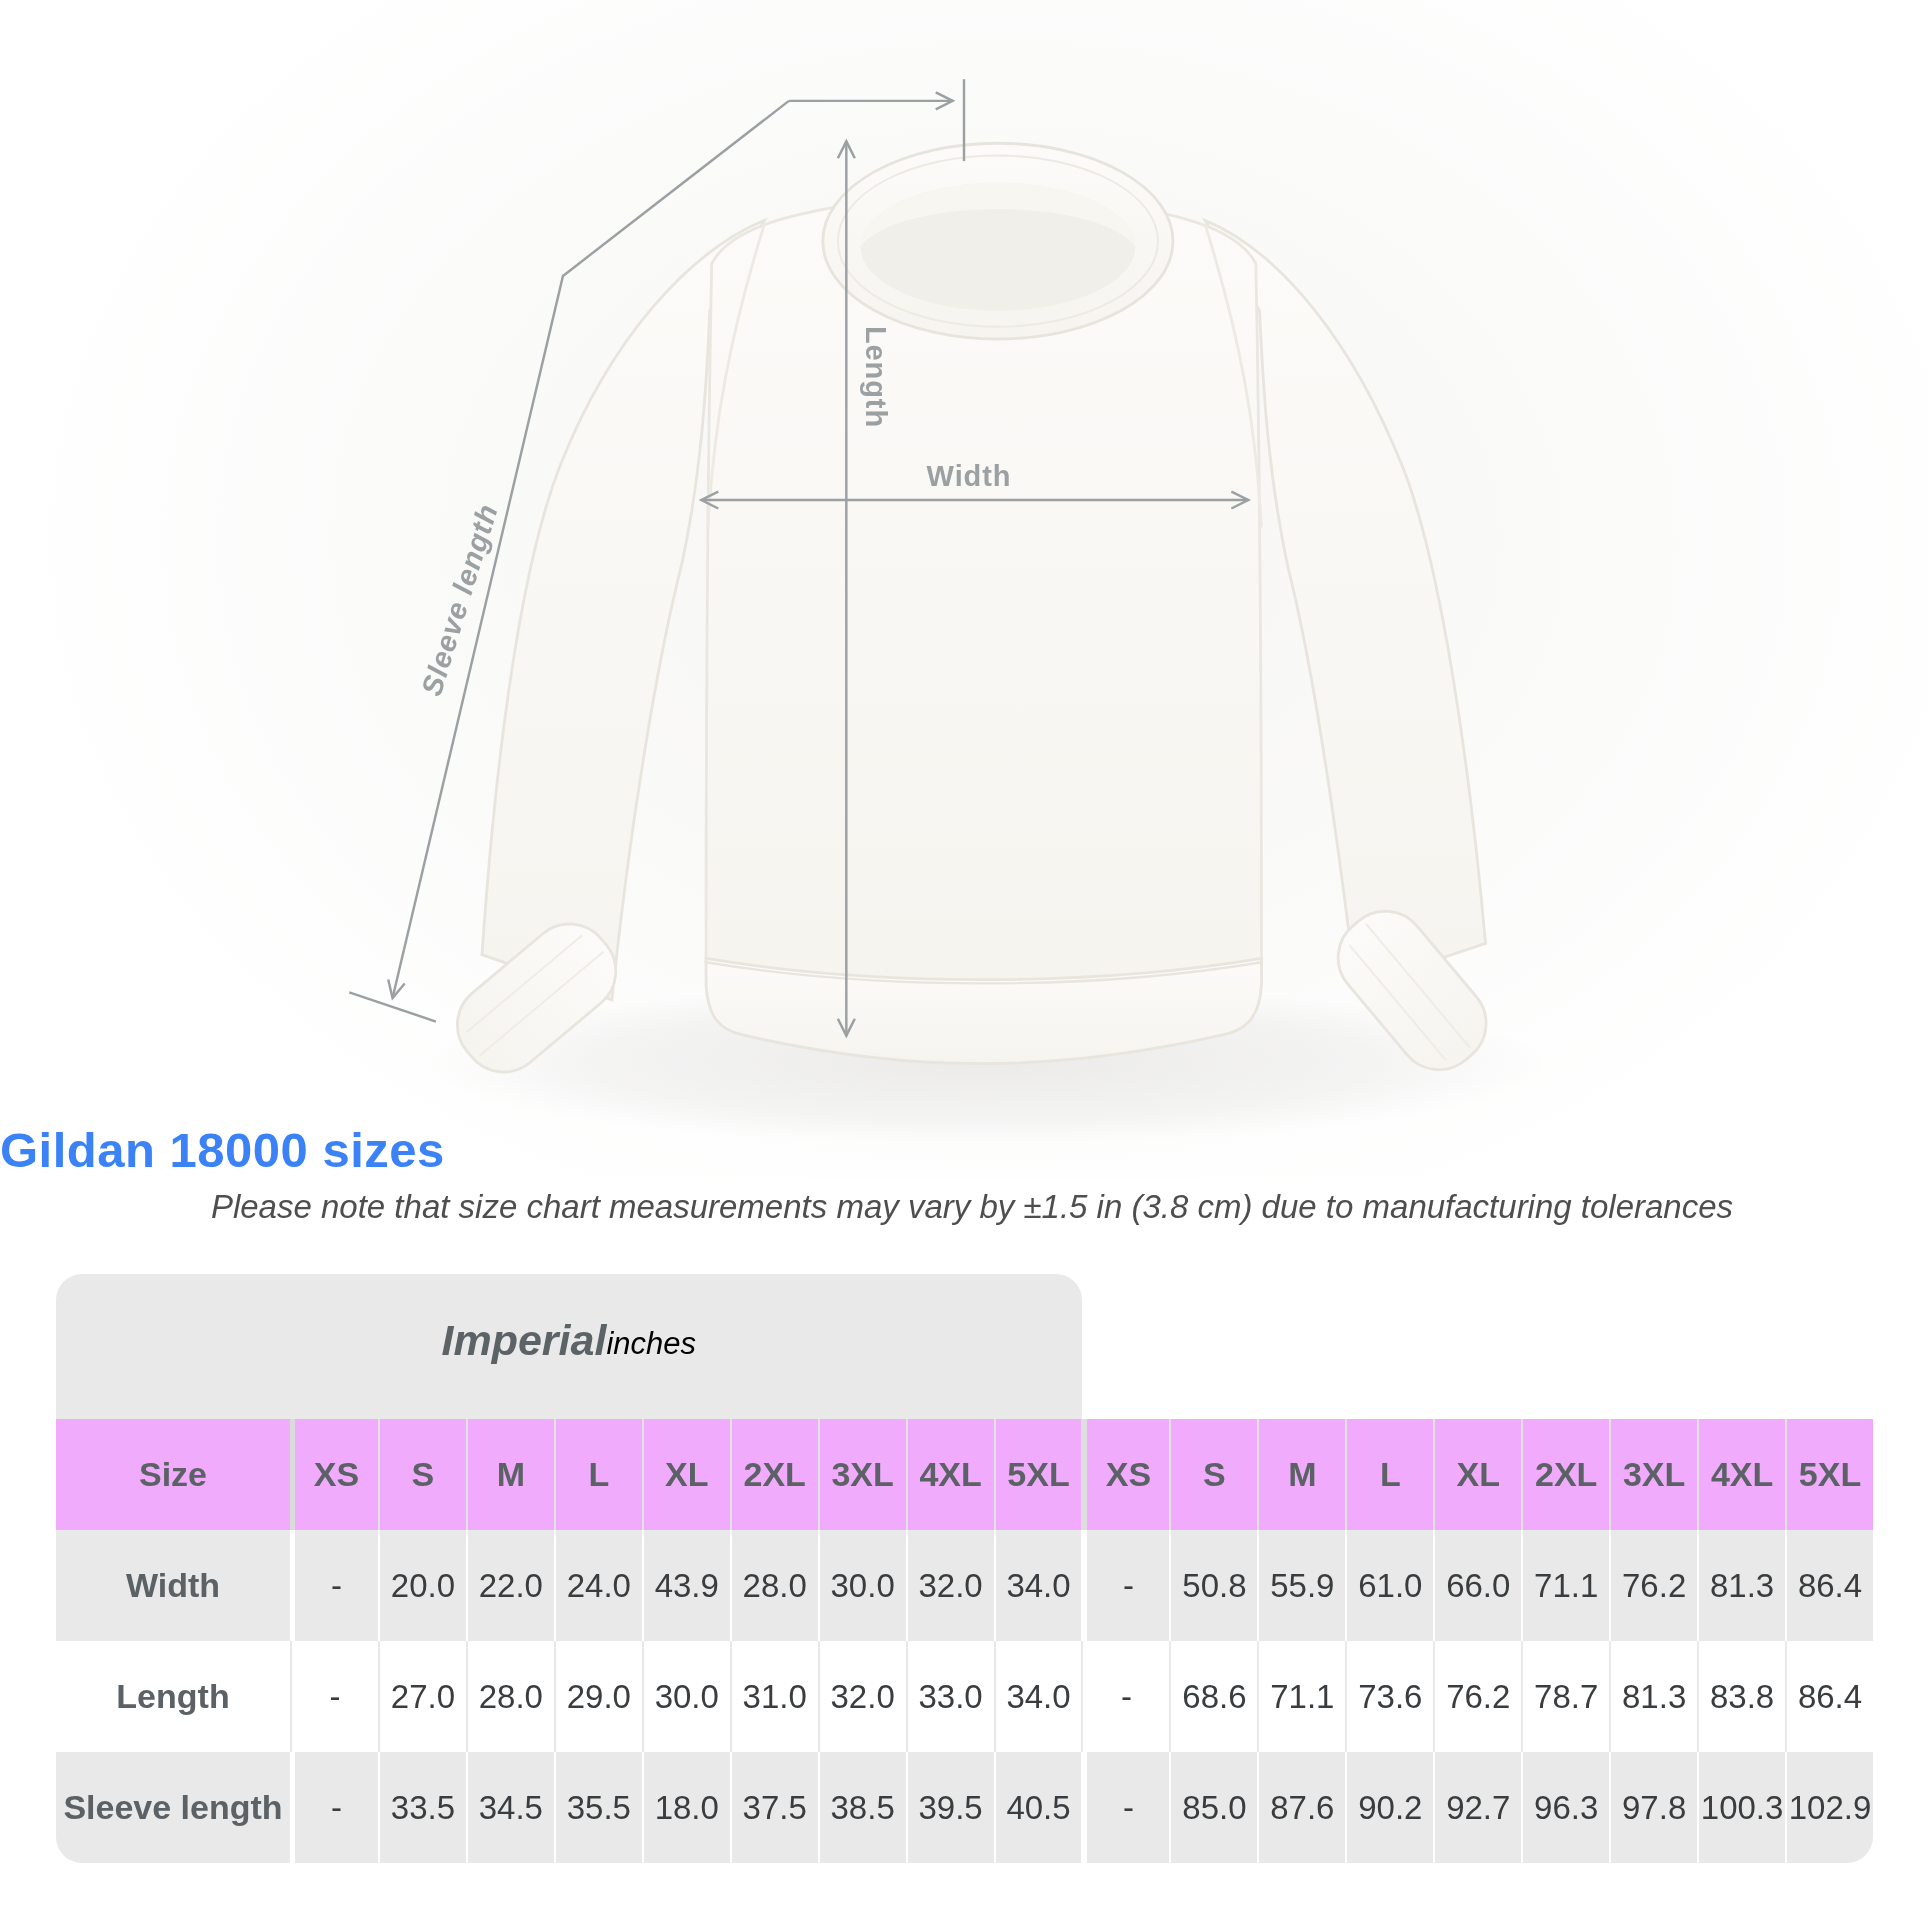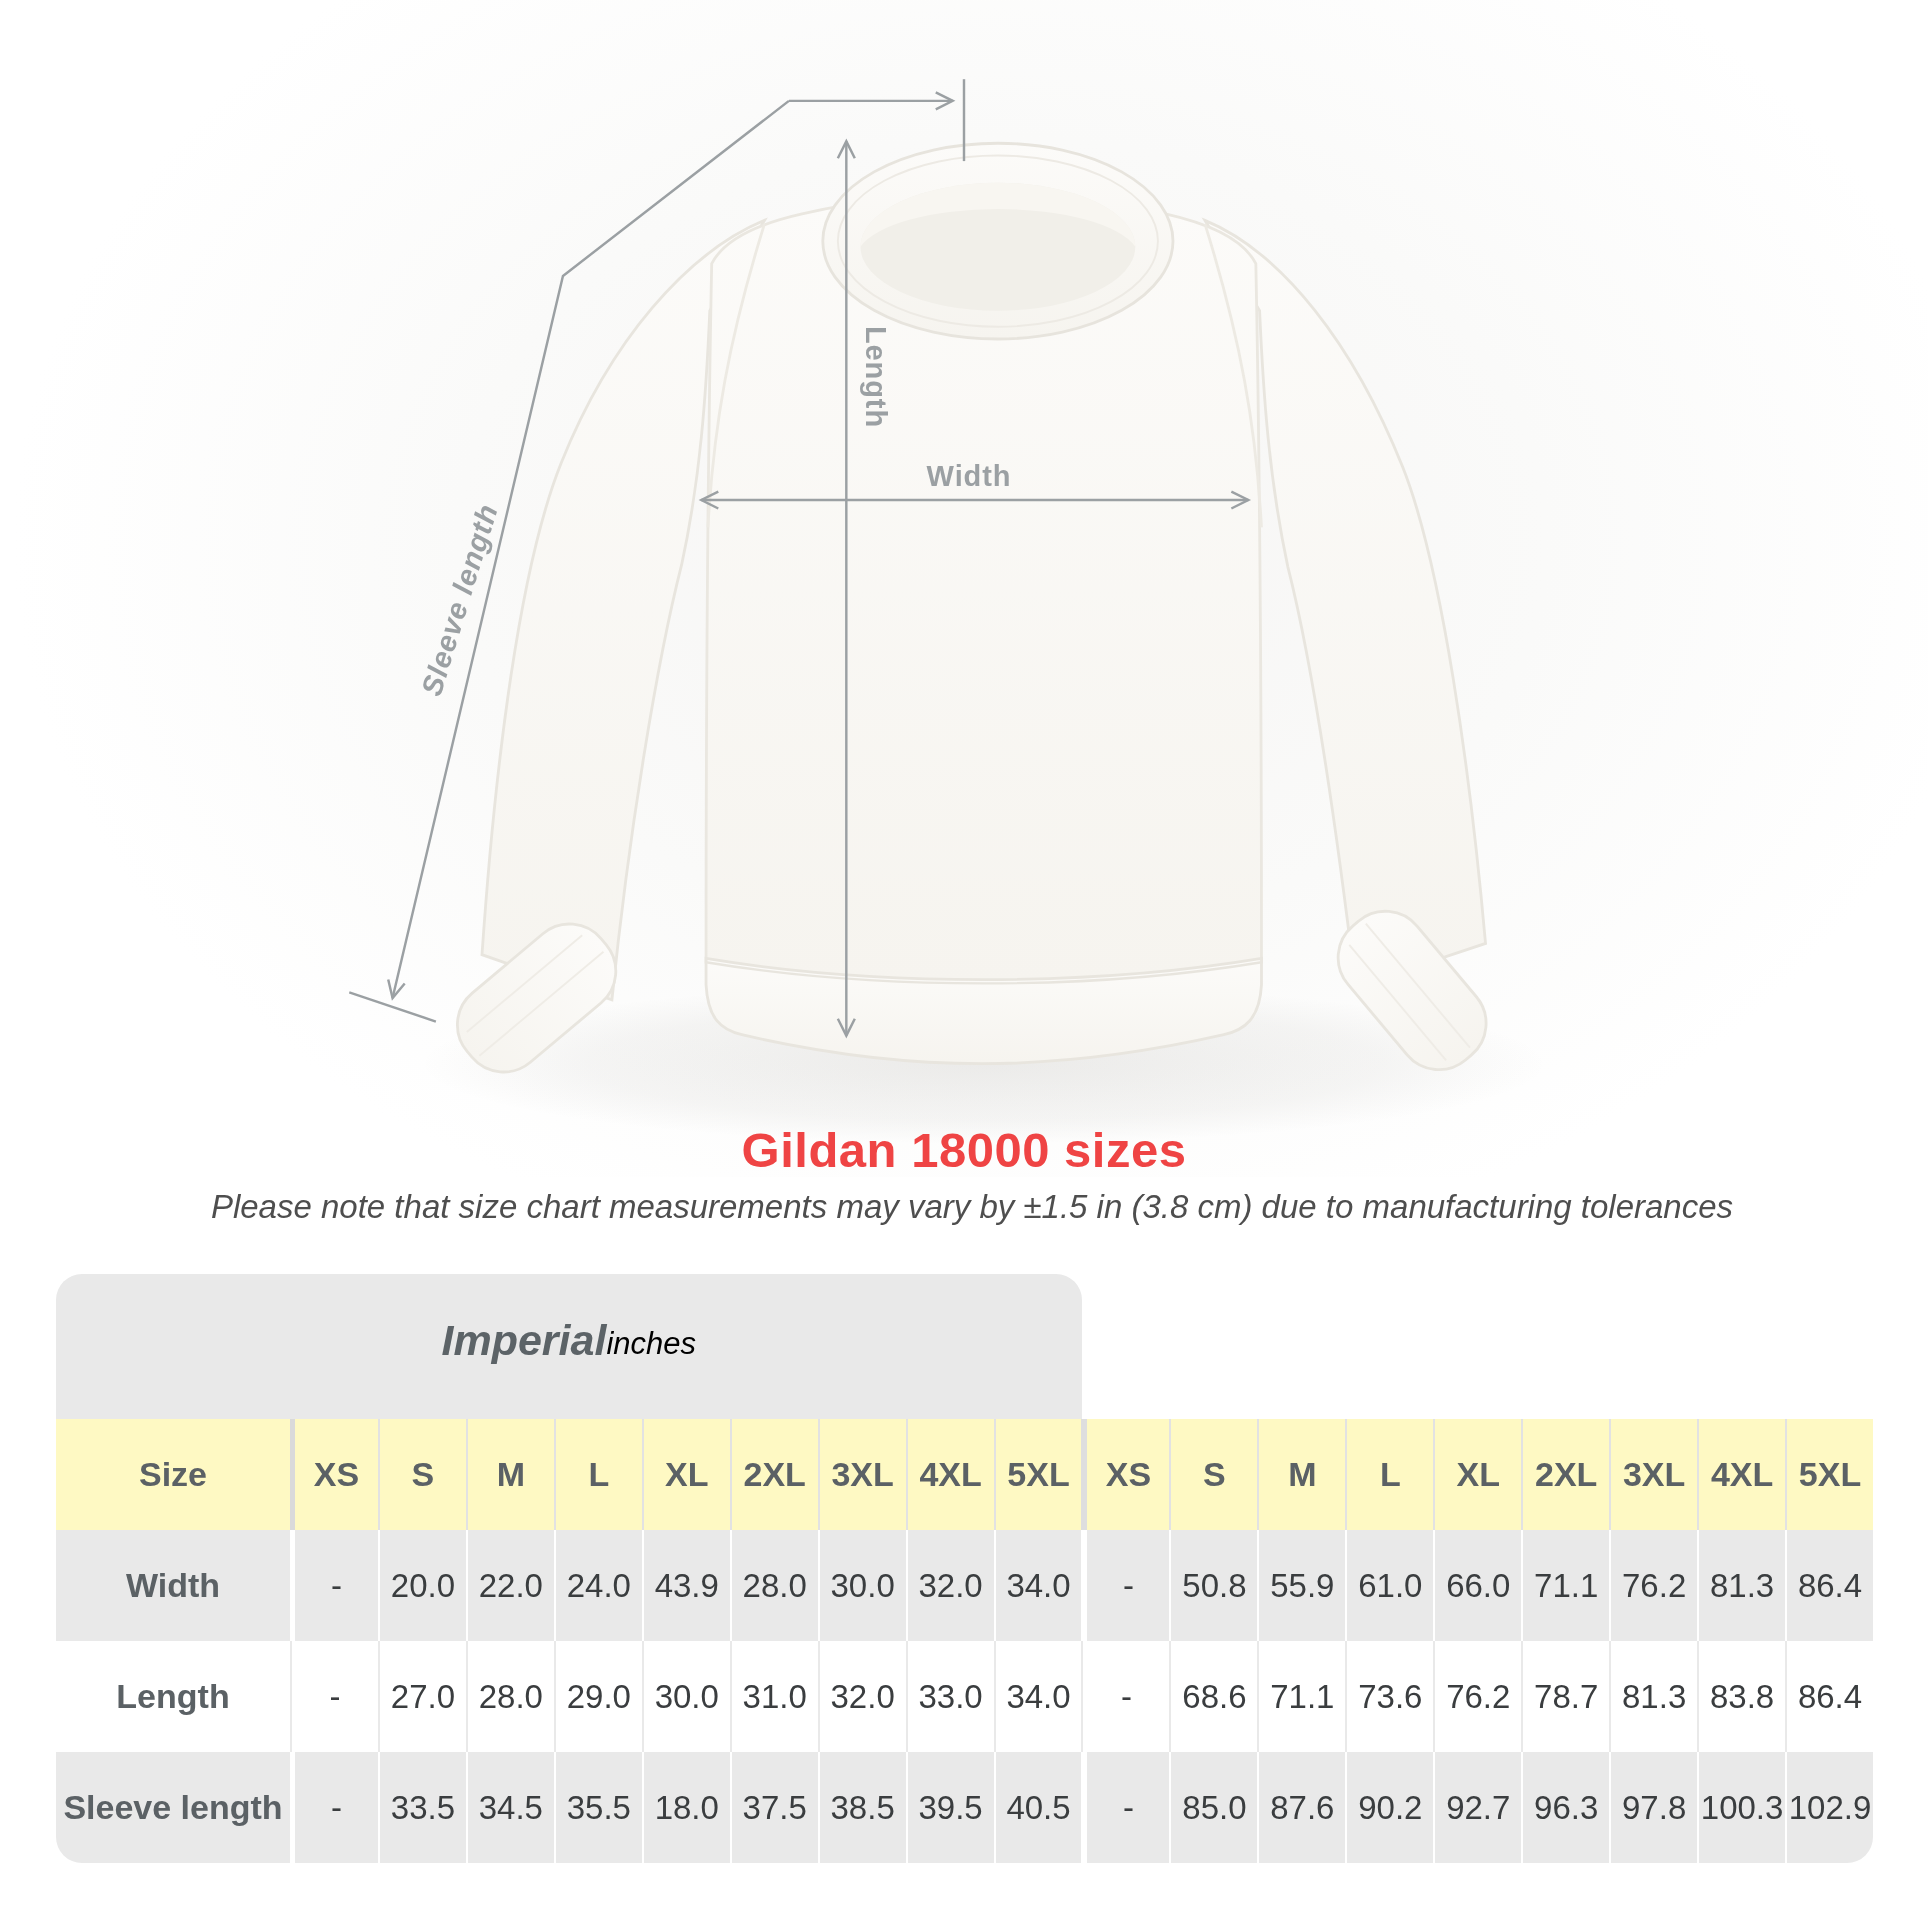--- a/index.html
+++ b/index.html
@@ -15,41 +15,41 @@
   }
   .fig-svg{position:absolute;left:0;top:0;}
   .fig-label{
     position:absolute;color:#9ba0a3;font-weight:bold;font-size:29px;letter-spacing:0.9px;
     transform:translate(-50%,-50%);white-space:nowrap;
   }
   .fig-label.rot90{transform:translate(-50%,-50%) rotate(90deg);}
   .fig-label.rotsleeve{transform:translate(-50%,-50%) rotate(-73deg);font-style:italic;}
   
   .chart-title{
-    position:absolute;left:0;top:1122px;width:1928px;text-align:center;
-    font-size:49px;font-weight:bold;color:#ef4444;letter-spacing:0.5px;
+    position:absolute;left:0;top:1122px;width:1928px;text-align:left;
+    font-size:49px;font-weight:bold;color:#3b82f6;letter-spacing:0.5px;
   }
   .chart-note{
     position:absolute;left:0;top:1188px;width:1928px;text-align:center;
     font-size:33px;font-style:italic;color:#4e4e4e;padding-left:8px;
   }
   
   .tbl{position:absolute;left:56px;top:1274px;width:1817px;}
   .band,.hrow,.drow{display:grid;grid-template-columns:234px repeat(18,1fr);}
   .band{height:145px;}
   .band .panel{
     background:#e9e9e9;border-radius:26px 26px 0 0;
     display:flex;flex-direction:row;align-items:center;justify-content:center;
     padding-bottom:13px;
   }
   .panel.imperial{grid-column:1/11;}
   .panel.metric{grid-column:11/20;border-left:7.5px solid #ffffff;}
   .unit-name{font-size:43px;font-weight:bold;font-style:italic;color:#5c6367;}
   .unit-sub{font-size:31px;font-style:italic;color:#000000;margin-top:7.5px;}
-  .hrow{height:111px;background:#fef9c3;}
+  .hrow{height:111px;background:#f0abfc;}
   .drow{height:111px;}
   .drow.gray{background:#e9e9e9;}
   .drow.white{background:#ffffff;}
   .drow.last{border-radius:0 0 26px 26px;}
   .drow.last .c:first-child{border-radius:0 0 0 26px;}
   .drow.last .c:last-child{border-radius:0 0 26px 0;}
   .c{display:flex;align-items:center;justify-content:center;overflow:hidden;}
   .hrow .c + .c{border-left:2.8px solid #e2e2e2;}
   .hrow .c.lsep{border-left:5.6px solid #dadada;}
   .hrow .c.gsep{border-left:6.6px solid #dedede;}

